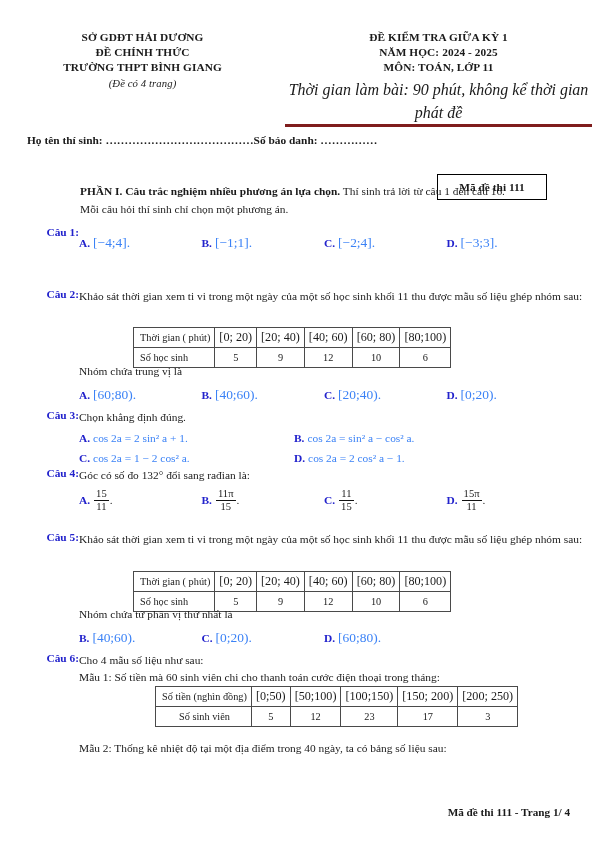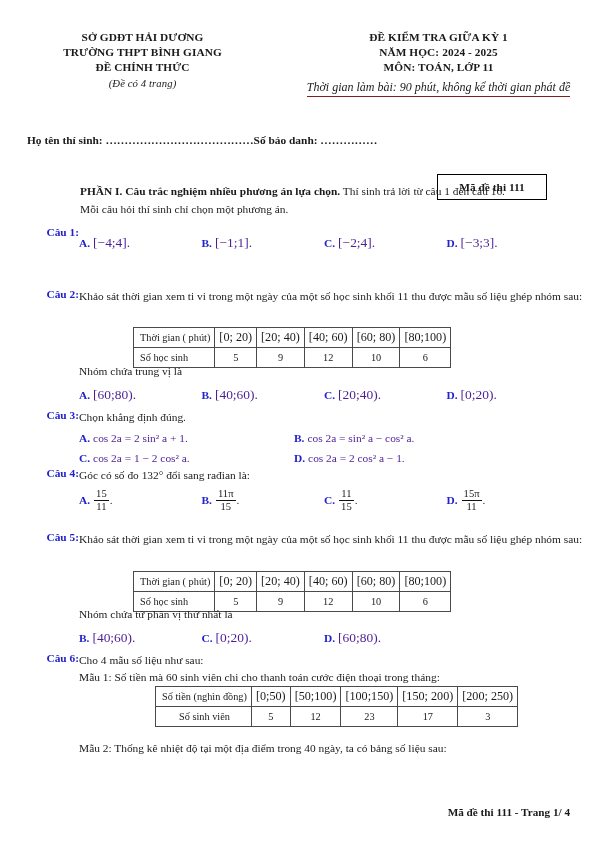--- a/index.html
+++ b/index.html
@@ -46,23 +46,23 @@
     white-space: nowrap;
   }
   .hdr-sub {
     font-style: italic;
     font-size: 10.7px;
     font-weight: normal;
     padding-top: 1px;
   }
   .hdr-time {
     font-style: italic;
-    font-size: 12px;
+    font-size: 16px;
     padding-top: 3px;
-    border-bottom: 1px solid #7f1d1d;
+    border-bottom: 3px solid #7f1d1d;
     display: inline-block;
     line-height: 1.45;
   }
 
   
   .cand-row {
     position: absolute;
     left: 27px; top: 132px;
     width: 545px;
     height: 26px;
@@ -131,21 +131,21 @@
   .opts.cols4 > .opt { width: 25%; }
   .opt {
     font-size: 11.4px;
     white-space: nowrap;
   }
   .opt .ltr {
     color: #2222cc;
     font-weight: bold;
     margin-right: 3px;
   }
-  .opt .val { color: #4c1d95; }
+  .opt .val { color: #3b82f6; }
   .opts.tight { width: 430px; }
   .opts.two-line .opt { width: 50%; }
 
   
   .ital { font-style: italic; }
   .brk { font-size: 1.18em; font-family: "Liberation Serif", serif; }
   .frac {
     display: inline-block;
     vertical-align: middle;
     text-align: center;
@@ -195,22 +195,22 @@
   }
 </style>
 </head>
 <body>
 
 <div class="page">
 
   <div class="header">
     <div class="hdr-left">
       <div class="hdr-line">SỞ GDĐT HẢI DƯƠNG</div>
+      <div class="hdr-line">ĐỀ CHÍNH THỨC</div>
       <div class="hdr-line">TRƯỜNG THPT BÌNH GIANG</div>
-      <div class="hdr-line">ĐỀ CHÍNH THỨC</div>
       <div class="hdr-line hdr-sub">(Đề có 4 trang)</div>
     </div>
     <div class="hdr-right">
       <div class="hdr-line">ĐỀ KIỂM TRA GIỮA KỲ 1</div>
       <div class="hdr-line">NĂM HỌC: 2024 - 2025</div>
       <div class="hdr-line">MÔN: TOÁN, LỚP 11</div>
       <div>
         <span class="hdr-time">Thời gian làm bài: 90 phút, không kể thời gian phát đề</span>
       </div>
     </div>

